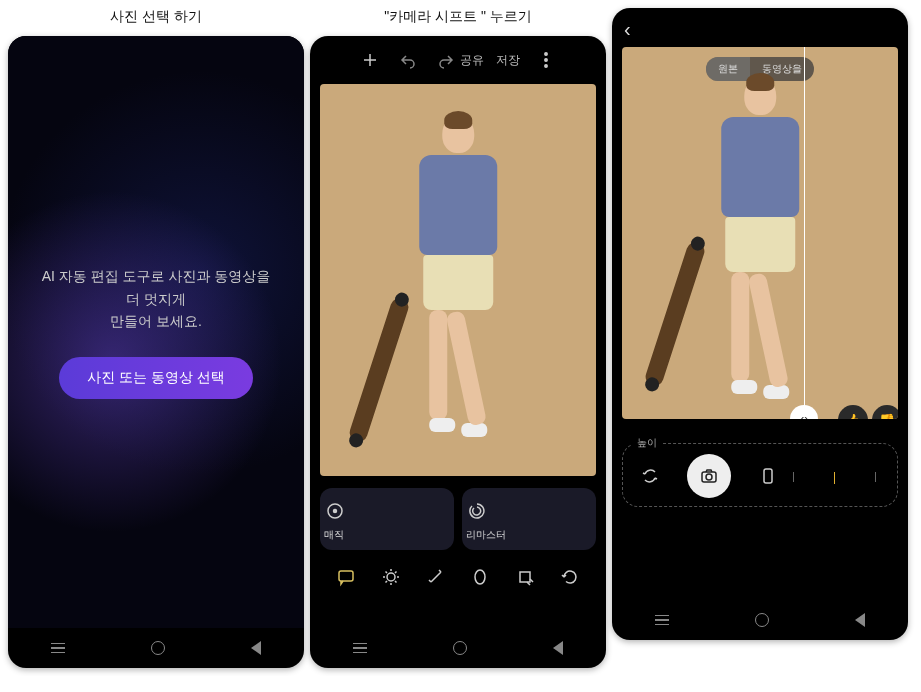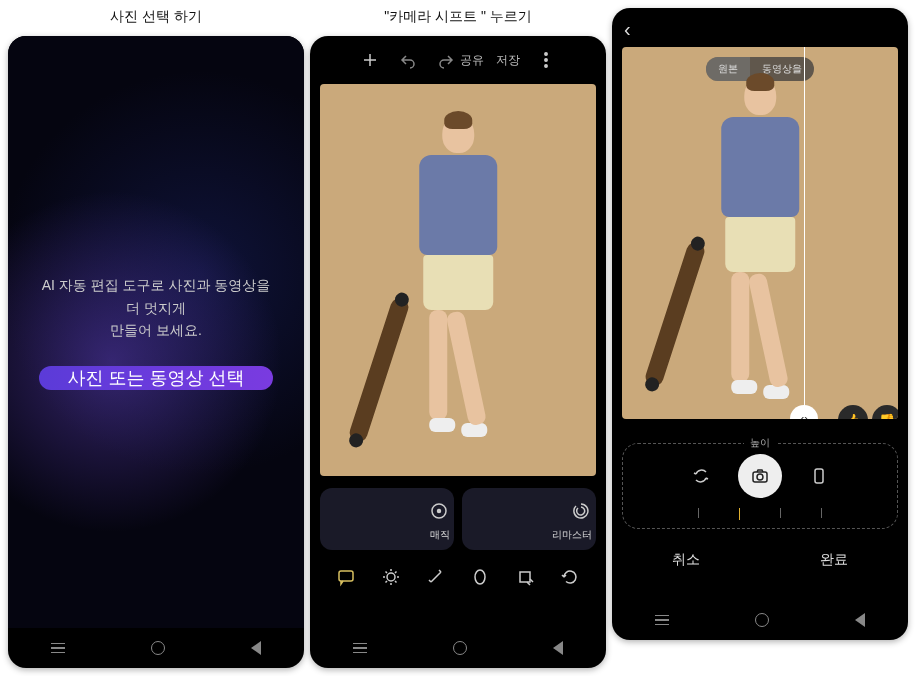--- a/index.html
+++ b/index.html
@@ -25,22 +25,22 @@
   
   .s1-content { flex:1; display:flex; flex-direction:column; justify-content:center; align-items:center; padding: 0 30px; position:relative; }
   .s1-bg {
     position:absolute; inset:0;
     background: radial-gradient(circle at 35% 55%, rgba(90,60,180,.55), transparent 45%),
                 radial-gradient(circle at 65% 40%, rgba(30,40,120,.4), transparent 50%),
                 #050510;
   }
   .s1-text { position:relative; color:#ccc; font-size:14px; text-align:center; line-height:1.6; margin-bottom: 24px; }
   .s1-btn {
-    position:relative; padding: 0 28px; border-radius: 24px;
-    background: linear-gradient(90deg, #5b3bd8, #7a3be0); color:#fff; font-size:18px;
+    position:relative; padding: 12px 28px; border-radius: 24px;
+    background: linear-gradient(90deg, #5b3bd8, #7a3be0); color:#fff; font-size:14px;
     border:none; cursor:pointer;
   }
 
   
   .s2 { display:flex; flex-direction:column; flex:1; }
   .s2-top { display:flex; align-items:center; justify-content:center; padding: 10px 10px 4px; color:#bbb; font-size:12px; }
   .s2-top-left { display:flex; gap:10px; align-items:center; }
   .icon-btn { width:28px; height:28px; display:flex; align-items:center; justify-content:center; color:#bbb; cursor:pointer; }
   .s2-top-right { display:flex; gap:12px; align-items:center; }
   .photo-area { margin: 6px 10px; height: 392px; background:#caa97b; border-radius:4px; position:relative; overflow:hidden; }
@@ -56,21 +56,21 @@
   .leg { width:18px; height:110px; background:#e8c3a0; border-radius:8px; }
   .leg.r { transform: rotate(-12deg) translateX(-4px); height:115px; }
   .shoe { width:26px; height:14px; background:#eee; border-radius:6px; margin-top:-2px; }
   .skateboard { position:absolute; left:18%; bottom:8%; width:18px; height:150px; background:#5a3d20; border-radius:10px; transform:rotate(18deg); }
   .skateboard::before, .skateboard::after { content:""; position:absolute; width:14px; height:14px; background:#222; border-radius:50%; left:2px; }
   .skateboard::before { top:-6px; } .skateboard::after { bottom:-6px; }
 
   .tool-cards { display:flex; gap:8px; padding: 6px 10px; }
   .tool-card {
     flex:1; background:#1a1a28; border-radius:12px; padding:12px 4px 8px;
-    display:flex; flex-direction:column; align-items:flex-end; gap:6px;
+    display:flex; flex-direction:column; align-items:flex-start; gap:6px;
     color:#ddd; font-size:10px; cursor:pointer;
   }
   .tool-card .tc-icon { width:22px; height:22px; display:flex; align-items:center; justify-content:center; }
   .tool-card.highlighted { outline: 3px dashed #e8dfa0; outline-offset:2px; }
   .bottom-icons { display:flex; justify-content:space-around; padding:10px 14px; color:#d8c060; }
   .bottom-icons .bi { width:22px; height:22px; display:flex; align-items:center; justify-content:center; cursor:pointer; }
 
   
   .s3 { display:flex; flex-direction:column; flex:1; }
   .s3-top { padding:10px 12px 0; color:#ddd; }
@@ -79,21 +79,21 @@
   .pill-tabs { position:absolute; top:10px; left:50%; transform:translateX(-50%); display:flex; background:rgba(60,60,60,.75); border-radius:14px; overflow:hidden; }
   .pill-tabs span { padding:5px 12px; font-size:10px; color:#ddd; cursor:pointer; }
   .pill-tabs span.active { background:rgba(120,120,120,.6); }
   .split-line { position:absolute; top:0; bottom:0; left:66%; width:1px; background:#fff; }
   .split-handle { position:absolute; left:66%; bottom:-14px; transform:translateX(-50%); width:28px; height:28px; background:#fff; border-radius:50%; display:flex; align-items:center; justify-content:center; font-size:12px; color:#333; cursor:pointer; }
   .thumbs { position:absolute; right:-4px; bottom:-16px; display:flex; gap:4px; }
   .thumb-btn { width:30px; height:30px; border-radius:50%; background:#2a2a2a; display:flex; align-items:center; justify-content:center; color:#ccc; font-size:13px; cursor:pointer; }
 
   .adjust-panel {
     margin:24px 10px 8px; border:1px dashed #555; border-radius:16px; padding:10px 8px 8px;
-    display:flex; flex-direction:column; align-items:center; gap:6px; position:relative;
+    display:flex; align-items:center; gap:6px; position:relative;
   }
   .adjust-label { position:absolute; top:-8px; font-size:10px; color:#aaa; background:#000; padding:0 6px; }
   .adjust-icons { display:flex; gap:18px; align-items:center; }
   .adj-i { width:38px; height:38px; border-radius:10px; display:flex; align-items:center; justify-content:center; color:#ccc; cursor:pointer; }
   .adj-i.center { background:#eee; color:#222; border-radius:50%; width:44px; height:44px; }
   .slider-ticks { display:flex; gap:40px; margin-top:4px; }
   .slider-ticks span { width:1px; height:10px; background:#666; }
   .slider-ticks span.active { background:#e0b030; height:12px; }
 
   .action-row { display:flex; justify-content:space-around; padding:14px 0 6px; color:#ddd; font-size:14px; }
@@ -307,24 +307,20 @@
                 </svg>
               </div>
           </div>
           <div class="slider-ticks">
             <span></span>
               <span class="active"></span>
               <span></span>
               <span></span>
           </div>
         </div>
-        <div class="action-row">
-          <span>취소</span>
-          <span>완료</span>
-        </div>
       </div>
       <div class="navbar">
         <div class="lines">
             <span></span>
             <span></span>
             <span></span>
           </div>
         <div class="circ"></div>
         <div class="tri"></div>
       </div>

